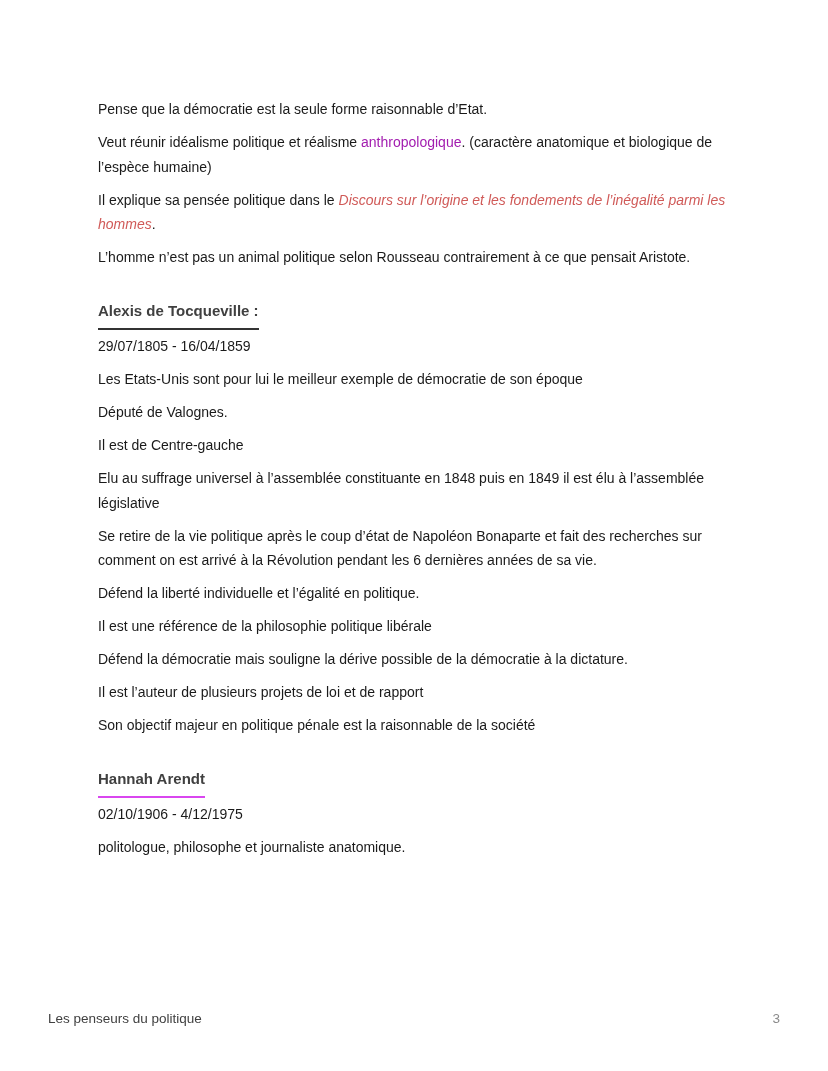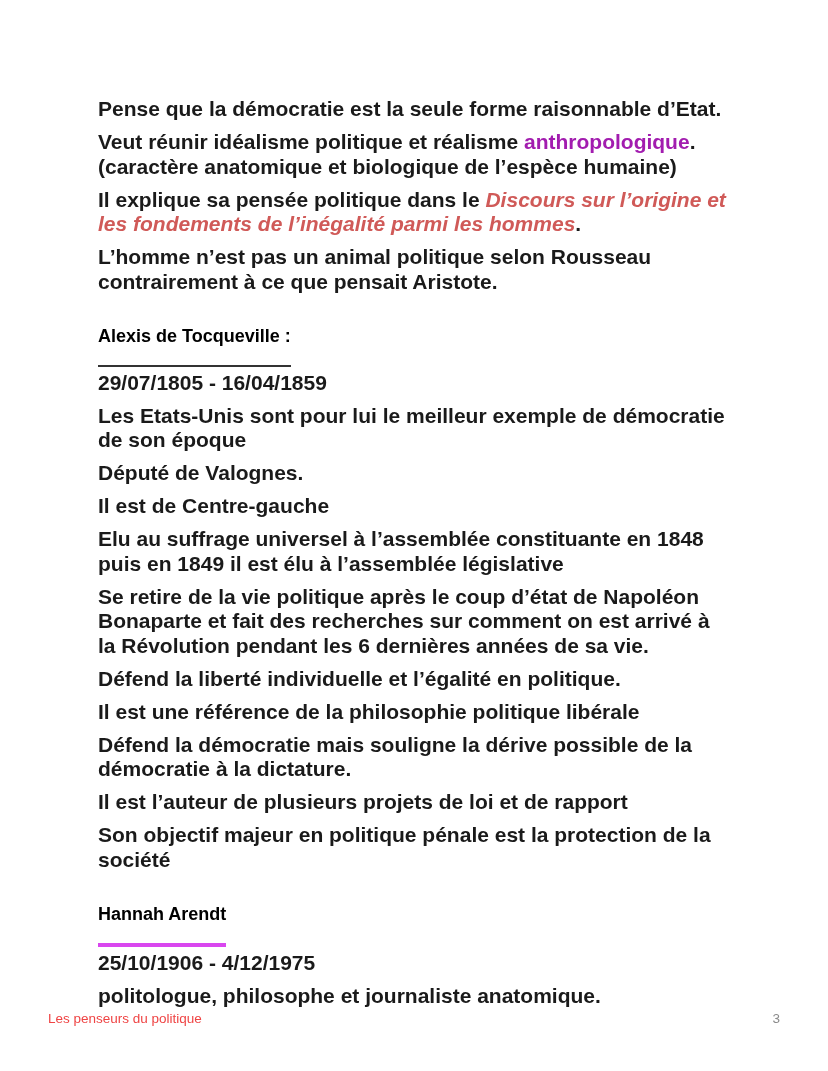--- a/index.html
+++ b/index.html
@@ -15,54 +15,53 @@
       font-family: "Liberation Sans", sans-serif;
       color: #1a1a1a;
     }
     .page {
       position: absolute;
       left: 98px;
       top: 97px;
       width: 630px;
     }
     .para {
-      font-size: 21px;
+      font-size: 14px;
       line-height: 24.5px;
       margin: 0 0 8.5px 0;
-      font-weight: bold;
     }
     .red {
       color: #a21caf;
     }
     .red-italic {
       color: #d05a58;
       font-style: italic;
     }
     .heading {
-      font-size: 18px;
+      font-size: 15px;
       font-weight: bold;
-      color: #000000;
+      color: #404040;
       margin: 20px 0 4px 0;
       line-height: 26px;
       display: inline-block;
-      padding-bottom: 16px;
+      padding-bottom: 4px;
       border-bottom: 2px solid #333333;
     }
     .heading.red-line {
-      border-bottom: 4px solid #d946ef;
+      border-bottom: 2px solid #d946ef;
     }
     .heading-wrap {
       margin: 0;
     }
     .footer-left {
       position: absolute;
       left: 48px;
       top: 1011px;
       font-size: 13.5px;
-      color: #ef4444;
+      color: #404040;
     }
     .footer-right {
       position: absolute;
       right: 48px;
       top: 1011px;
       font-size: 13.5px;
       color: #8a8a8a;
     }
   </style>
 </head>
@@ -88,24 +87,24 @@
   <p class="para">29/07/1805 - 16/04/1859</p>
   <p class="para">Les Etats-Unis sont pour lui le meilleur exemple de démocratie de son époque</p>
   <p class="para">Député de Valognes.</p>
   <p class="para">Il est de Centre-gauche</p>
   <p class="para">Elu au suffrage universel à l’assemblée constituante en 1848 puis en 1849 il est élu à l’assemblée législative</p>
   <p class="para">Se retire de la vie politique après le coup d’état de Napoléon Bonaparte et fait des recherches sur comment on est arrivé à la Révolution pendant les 6 dernières années de sa vie.</p>
   <p class="para">Défend la liberté individuelle et l’égalité en politique.</p>
   <p class="para">Il est une référence de la philosophie politique libérale</p>
   <p class="para">Défend la démocratie mais souligne la dérive possible de la démocratie à la dictature.</p>
   <p class="para">Il est l’auteur de plusieurs projets de loi et de rapport</p>
-  <p class="para">Son objectif majeur en politique pénale est la protection de la société</p>
+  <p class="para">Son objectif majeur en politique pénale est la raisonnable de la société</p>
 
   <div class="heading-wrap">
     <h2 class="heading red-line">Hannah Arendt</h2>
   </div>
-  <p class="para">25/10/1906 - 4/12/1975</p>
+  <p class="para">02/10/1906 - 4/12/1975</p>
   <p class="para">politologue, philosophe et journaliste anatomique.</p>
 
 </div>
 
 <div class="footer-left">Les penseurs du politique</div>
 <div class="footer-right">3</div>
 
 </body></html>

